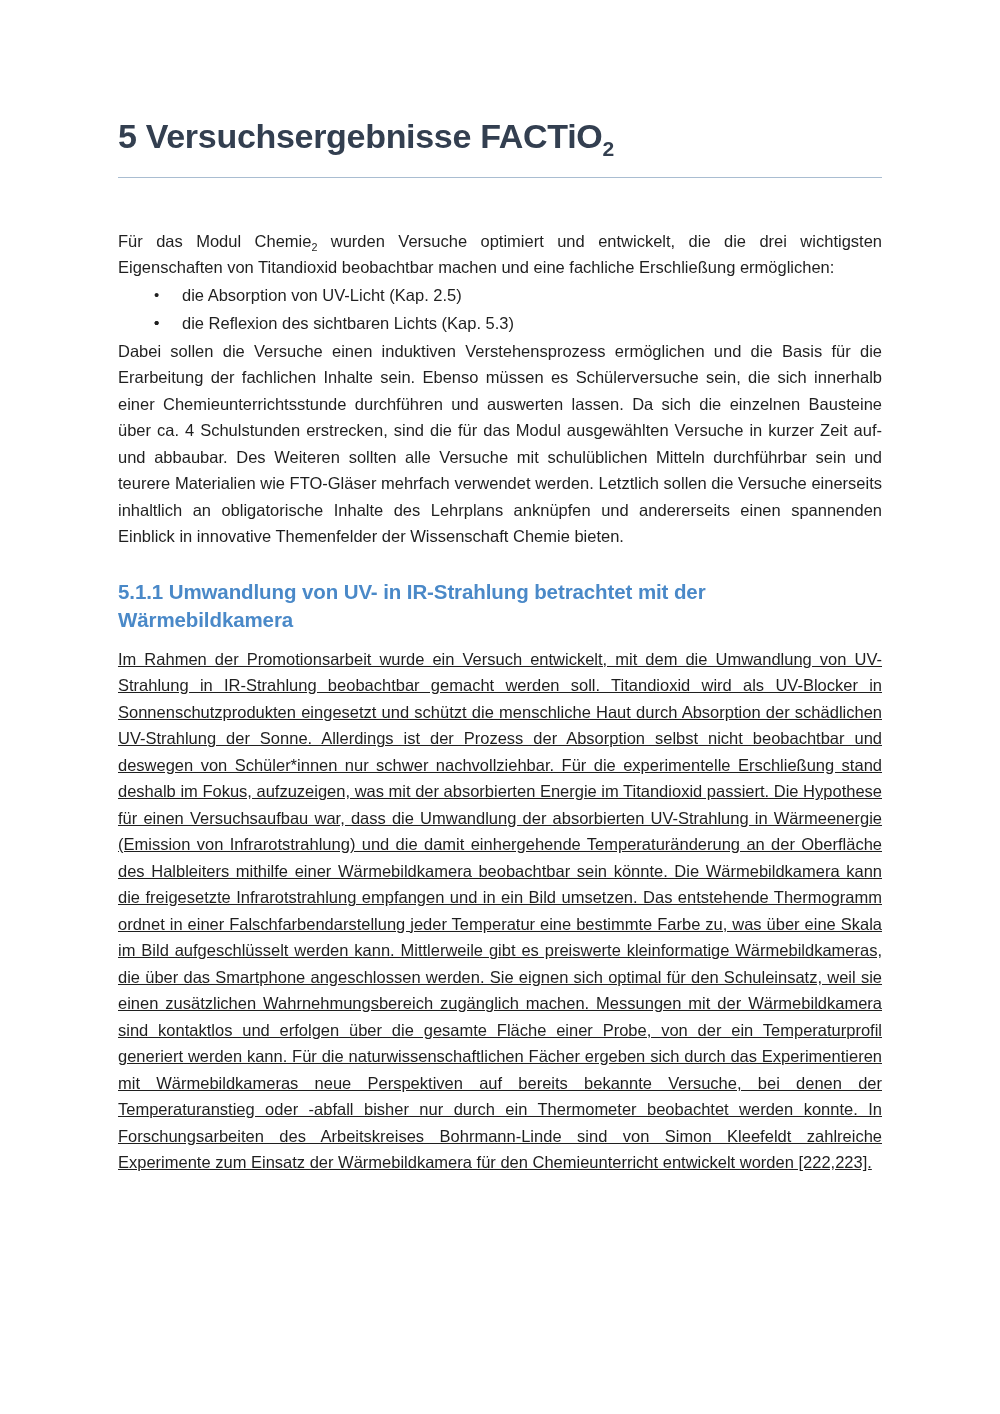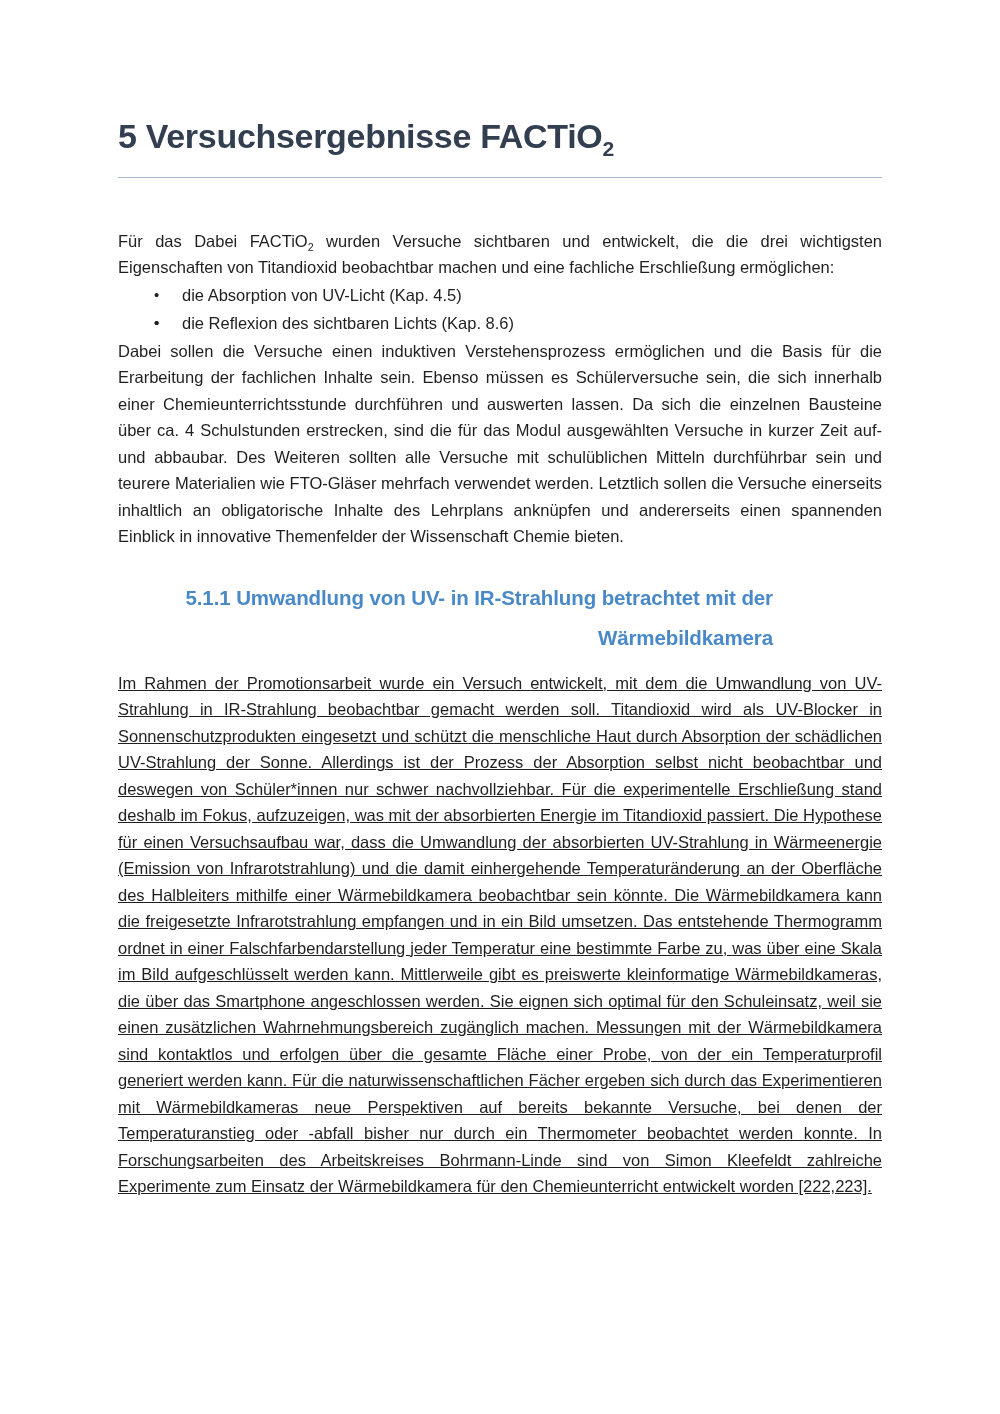--- a/index.html
+++ b/index.html
@@ -78,24 +78,23 @@
     line-height: 1.25;
     color: #2F5496;
     letter-spacing: -0.2px;
   }
   .subsection-heading {
     margin: 0;
     margin-top: 28px;
     max-width: 655px;
     font-size: 20.5px;
     font-weight: bold;
-    line-height: 40px;
+    line-height: 28px;
     color: #4A89C8;
     letter-spacing: -0.1px;
-    text-align: right;
   }
   .section-body {
     margin-top: 12px;
     text-decoration: underline;
   }
   .page-number {
     position: absolute;
     top: 1328px;
     left: 0;
     right: 0;
@@ -105,33 +104,33 @@
   }
 </style>
 </head>
 <body>
 
 <div class="page">
   <div class="content">
 
     <h1 class="doc-title"><span>5 Versuchsergebnisse FACTiO</span><sub>2</sub></h1>
 
-    <p class="body-text justified intro-paragraph"><span>Für das Dabei FACTiO</span><sub>2</sub><span> wurden Versuche sichtbaren und entwickelt, die die drei wichtigsten Eigenschaften von Titandioxid beobachtbar machen und eine fachliche Erschließung ermöglichen:</span></p>
+    <p class="body-text justified intro-paragraph"><span>Für das Modul Chemie</span><sub>2</sub><span> wurden Versuche optimiert und entwickelt, die die drei wichtigsten Eigenschaften von Titandioxid beobachtbar machen und eine fachliche Erschließung ermöglichen:</span></p>
 
     <ul class="bullet-list">
       <li class="bullet-item">
         <span class="bullet-dot">•</span>
-        <span>die Absorption von UV-Licht (Kap. 4.5)</span>
+        <span>die Absorption von UV-Licht (Kap. 2.5)</span>
       </li>
       <li class="bullet-item">
         <span class="bullet-dot">•</span>
       </li>
       <li class="bullet-item">
         <span class="bullet-dot">•</span>
-        <span>die Reflexion des sichtbaren Lichts (Kap. 8.6)</span>
+        <span>die Reflexion des sichtbaren Lichts (Kap. 5.3)</span>
       </li>
     </ul>
 
     <p class="body-text justified">Dabei sollen die Versuche einen induktiven Verstehensprozess ermöglichen und die Basis für die Erarbeitung der fachlichen Inhalte sein. Ebenso müssen es Schülerversuche sein, die sich innerhalb einer Chemieunterrichtsstunde durchführen und auswerten lassen. Da sich die einzelnen Bausteine über ca. 4 Schulstunden erstrecken, sind die für das Modul ausgewählten Versuche in kurzer Zeit auf- und abbaubar. Des Weiteren sollten alle Versuche mit schulüblichen Mitteln durchführbar sein und teurere Materialien wie FTO-Gläser mehrfach verwendet werden. Letztlich sollen die Versuche einerseits inhaltlich an obligatorische Inhalte des Lehrplans anknüpfen und andererseits einen spannenden Einblick in innovative Themenfelder der Wissenschaft Chemie bieten.</p>
 
 
     <h3 class="subsection-heading">5.1.1 Umwandlung von UV- in IR-Strahlung betrachtet mit der Wärmebildkamera</h3>
 
     <p class="body-text justified section-body">Im Rahmen der Promotionsarbeit wurde ein Versuch entwickelt, mit dem die Umwandlung von UV-Strahlung in IR-Strahlung beobachtbar gemacht werden soll. Titandioxid wird als UV-Blocker in Sonnenschutzprodukten eingesetzt und schützt die menschliche Haut durch Absorption der schädlichen UV-Strahlung der Sonne. Allerdings ist der Prozess der Absorption selbst nicht beobachtbar und deswegen von Schüler*innen nur schwer nachvollziehbar. Für die experimentelle Erschließung stand deshalb im Fokus, aufzuzeigen, was mit der absorbierten Energie im Titandioxid passiert. Die Hypothese für einen Versuchsaufbau war, dass die Umwandlung der absorbierten UV-Strahlung in Wärmeenergie (Emission von Infrarotstrahlung) und die damit einhergehende Temperaturänderung an der Oberfläche des Halbleiters mithilfe einer Wärmebildkamera beobachtbar sein könnte. Die Wärmebildkamera kann die freigesetzte Infrarotstrahlung empfangen und in ein Bild umsetzen. Das entstehende Thermogramm ordnet in einer Falschfarbendarstellung jeder Temperatur eine bestimmte Farbe zu, was über eine Skala im Bild aufgeschlüsselt werden kann. Mittlerweile gibt es preiswerte kleinformatige Wärmebildkameras, die über das Smartphone angeschlossen werden. Sie eignen sich optimal für den Schuleinsatz, weil sie einen zusätzlichen Wahrnehmungsbereich zugänglich machen. Messungen mit der Wärmebildkamera sind kontaktlos und erfolgen über die gesamte Fläche einer Probe, von der ein Temperaturprofil generiert werden kann. Für die naturwissenschaftlichen Fächer ergeben sich durch das Experimentieren mit Wärmebildkameras neue Perspektiven auf bereits bekannte Versuche, bei denen der Temperaturanstieg oder -abfall bisher nur durch ein Thermometer beobachtet werden konnte. In Forschungsarbeiten des Arbeitskreises Bohrmann-Linde sind von Simon Kleefeldt zahlreiche Experimente zum Einsatz der Wärmebildkamera für den Chemieunterricht entwickelt worden [222,223].</p>
 

